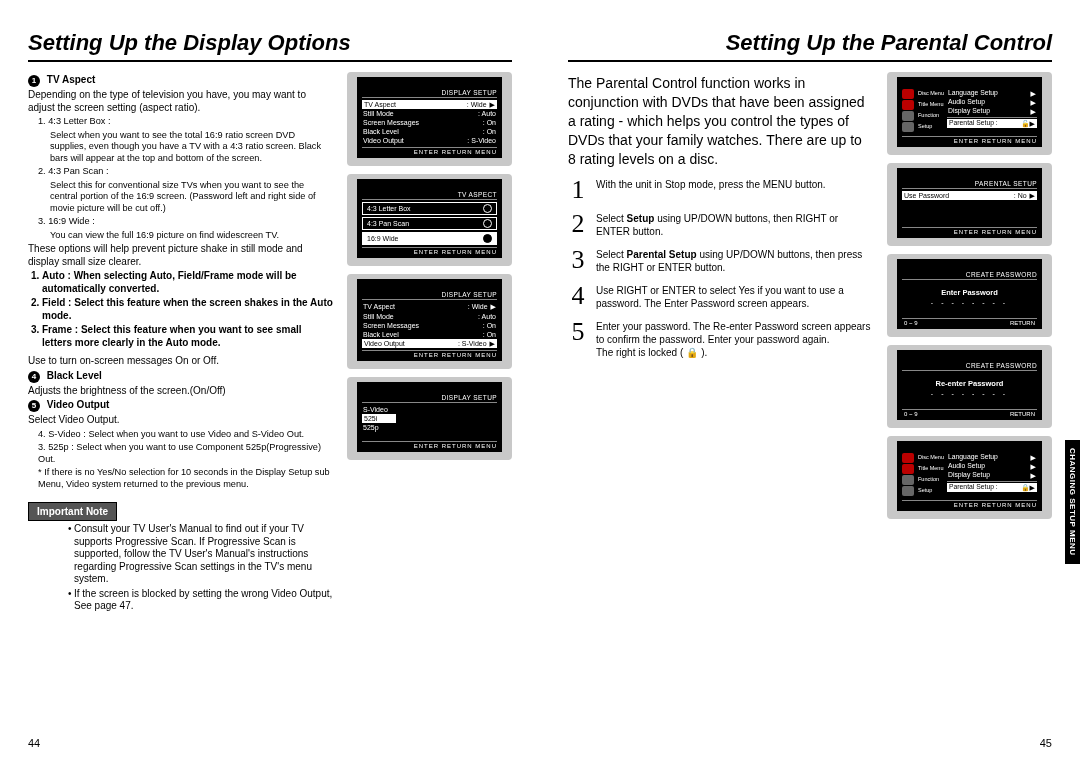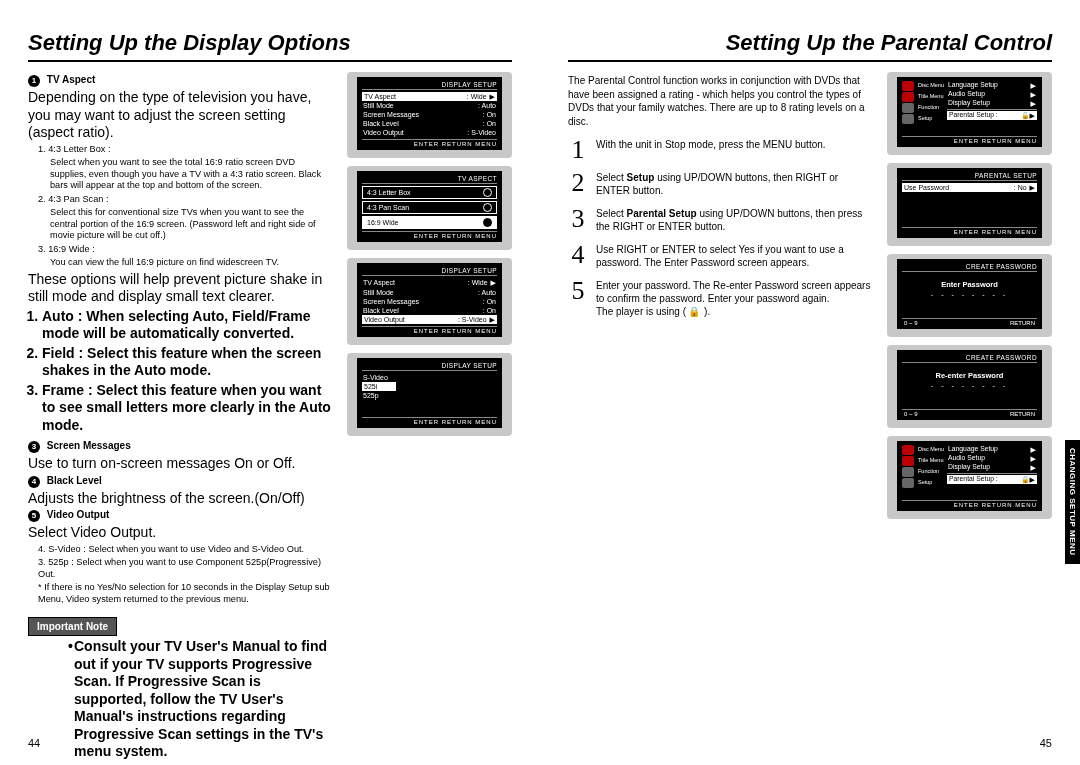--- a/index.html
+++ b/index.html
@@ -43,53 +43,53 @@
     display: inline-block;
     width: 12px; height: 12px;
     border-radius: 50%;
     background: #000;
     color: #fff;
     text-align: center;
     line-height: 12px;
     font-size: 8px;
     margin-right: 4px;
   }
-  p, li { font-size: 14px; line-height: 1.25; margin: 2px 0; }
+  p, li { font-size: 10px; line-height: 1.25; margin: 2px 0; }
   ol.nested { margin: 2px 0 6px 14px; padding: 0; }
   ol.nested li { margin-bottom: 1px; font-weight: bold; }
   .sub { margin-left: 22px; font-size: 9.2px; }
   .important-note {
     display: inline-block;
     background: #555;
     color: #fff;
     font-weight: bold;
     font-size: 10px;
     padding: 3px 8px;
     margin-top: 10px;
     border: 1px solid #000;
   }
-  .fineprint { font-size: 8.2px; line-height: 1.25; margin-top: 0; font-weight: bold; }
+  .fineprint { font-size: 8.2px; line-height: 1.25; margin-top: 0; }
   .fineprint li { list-style: none; position: relative; padding-left: 6px; }
   .fineprint li::before { content: "•"; position: absolute; left: 0; }
   .pagenum { position: absolute; bottom: 16px; font-size: 11px; }
   .pagenum.left { left: 28px; }
   .pagenum.right { right: 28px; }
 
   
   .tvframe {
     background: #c8c8c8;
     border-radius: 4px;
     padding: 5px 10px 8px 10px;
     box-sizing: border-box;
   }
   .screen {
     background: #000;
     color: #fff;
     font-size: 7px;
-    padding: 4px 5px 3px 5px;
+    padding: 12px 5px 3px 5px;
     min-height: 70px;
     box-sizing: border-box;
     display: flex;
     flex-direction: column;
   }
   .screen .hdr {
     text-align: right;
     border-bottom: 1px solid #888;
     padding-bottom: 1px;
     margin-bottom: 2px;
@@ -176,31 +176,27 @@
         <span>TV Aspect</span>
       </div>
       <p>Depending on the type of television you have, you may want to adjust the screen setting (aspect ratio).</p>
       <p class="sub" style="margin-left:10px">1. 4:3 Letter Box :</p>
       <p class="sub">Select when you want to see the total 16:9 ratio screen DVD supplies, even though you have a TV with a 4:3 ratio screen. Black bars will appear at the top and bottom of the screen.</p>
       <p class="sub" style="margin-left:10px">2. 4:3 Pan Scan :</p>
       <p class="sub">Select this for conventional size TVs when you want to see the central portion of the 16:9 screen. (Password left and right side of movie picture will be cut off.)</p>
       <p class="sub" style="margin-left:10px">3. 16:9 Wide :</p>
       <p class="sub">You can view the full 16:9 picture on find widescreen TV.</p>
 
-      <p>These options will help prevent picture shake in still mode and display small text clearer.</p>
+      <p>These options will help prevent picture shake in still mode and display small size clearer.</p>
       <ol class="nested">
         <li>Auto : When selecting Auto, Field/Frame mode will be automatically converted.</li>
         <li>Field : Select this feature when the screen shakes in the Auto mode.</li>
         <li>Frame : Select this feature when you want to see small letters more clearly in the Auto mode.</li>
       </ol>
 
-      <div class="section-head">
-        <span class="circled">3</span>
-        <span>Screen Messages</span>
-      </div>
       <p>Use to turn on-screen messages On or Off.</p>
 
       <div class="section-head">
         <span class="circled">4</span>
         <span>Black Level</span>
       </div>
       <p>Adjusts the brightness of the screen.(On/Off)</p>
 
       <div class="section-head">
         <span class="circled">5</span>
@@ -322,21 +318,21 @@
   </div>
 
   <div class="pagenum left">44</div>
 </div>
 
 <div class="page page-right">
   <h1 class="title">Setting Up the Parental Control</h1>
 
   <div class="cols">
     <div class="textcol">
-      <p style="font-size:10px;line-height:1.35">The Parental Control function works in conjunction with DVDs that have been assigned a rating - which helps you control the types of DVDs that your family watches. There are up to 8 rating levels on a disc.</p>
+      <p style="font-size:14px;line-height:1.35">The Parental Control function works in conjunction with DVDs that have been assigned a rating - which helps you control the types of DVDs that your family watches. There are up to 8 rating levels on a disc.</p>
 
       <div class="steps">
         <div class="step">
           <div class="stepnum">1</div>
           <div class="steptext">With the unit in Stop mode, press the MENU button.</div>
         </div>
         <div class="step">
           <div class="stepnum">2</div>
           <div class="steptext"><span>Select </span><b>Setup</b><span> using UP/DOWN buttons, then RIGHT or ENTER button.</span></div>
         </div>
@@ -345,21 +341,21 @@
           <div class="steptext"><span>Select </span><b>Parental Setup</b><span> using UP/DOWN buttons, then press the RIGHT or ENTER button.</span></div>
         </div>
         <div class="step">
           <div class="stepnum">4</div>
           <div class="steptext">Use RIGHT or ENTER to select Yes if you want to use a password. The Enter Password screen appears.</div>
         </div>
         <div class="step">
           <div class="stepnum">5</div>
           <div class="steptext">
             <span>Enter your password. The Re-enter Password screen appears to confirm the password. Enter your password again.</span><br>
-            <span>The player is using ( 🔒 ).</span>
+            <span>The right is locked ( 🔒 ).</span>
           </div>
         </div>
       </div>
     </div>
 
     <div class="screens">
 
       <div class="tvframe">
         <div class="screen">
           <div class="body" style="display:flex;gap:3px">

